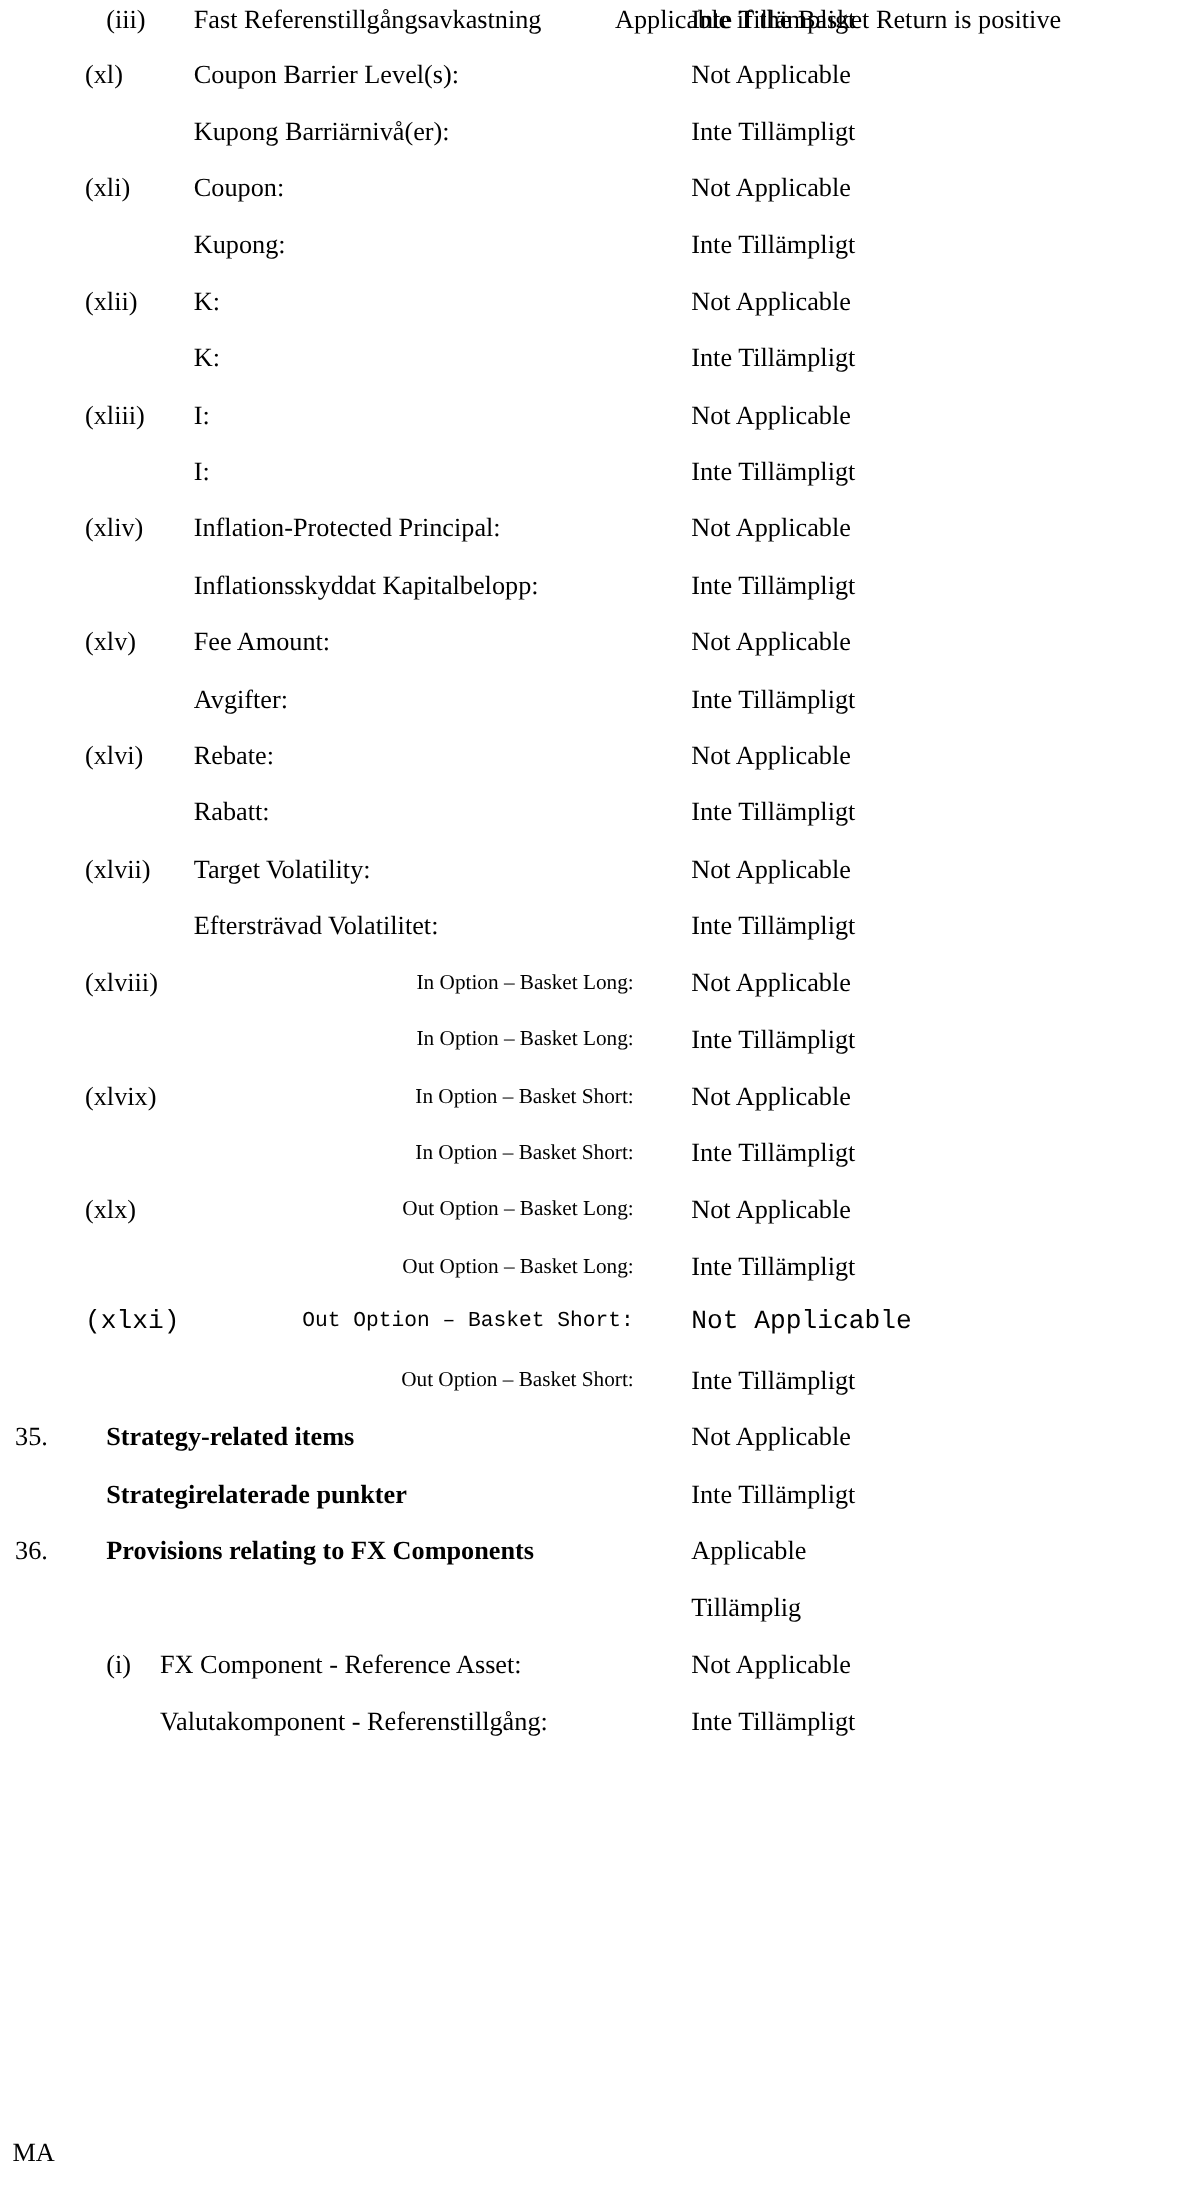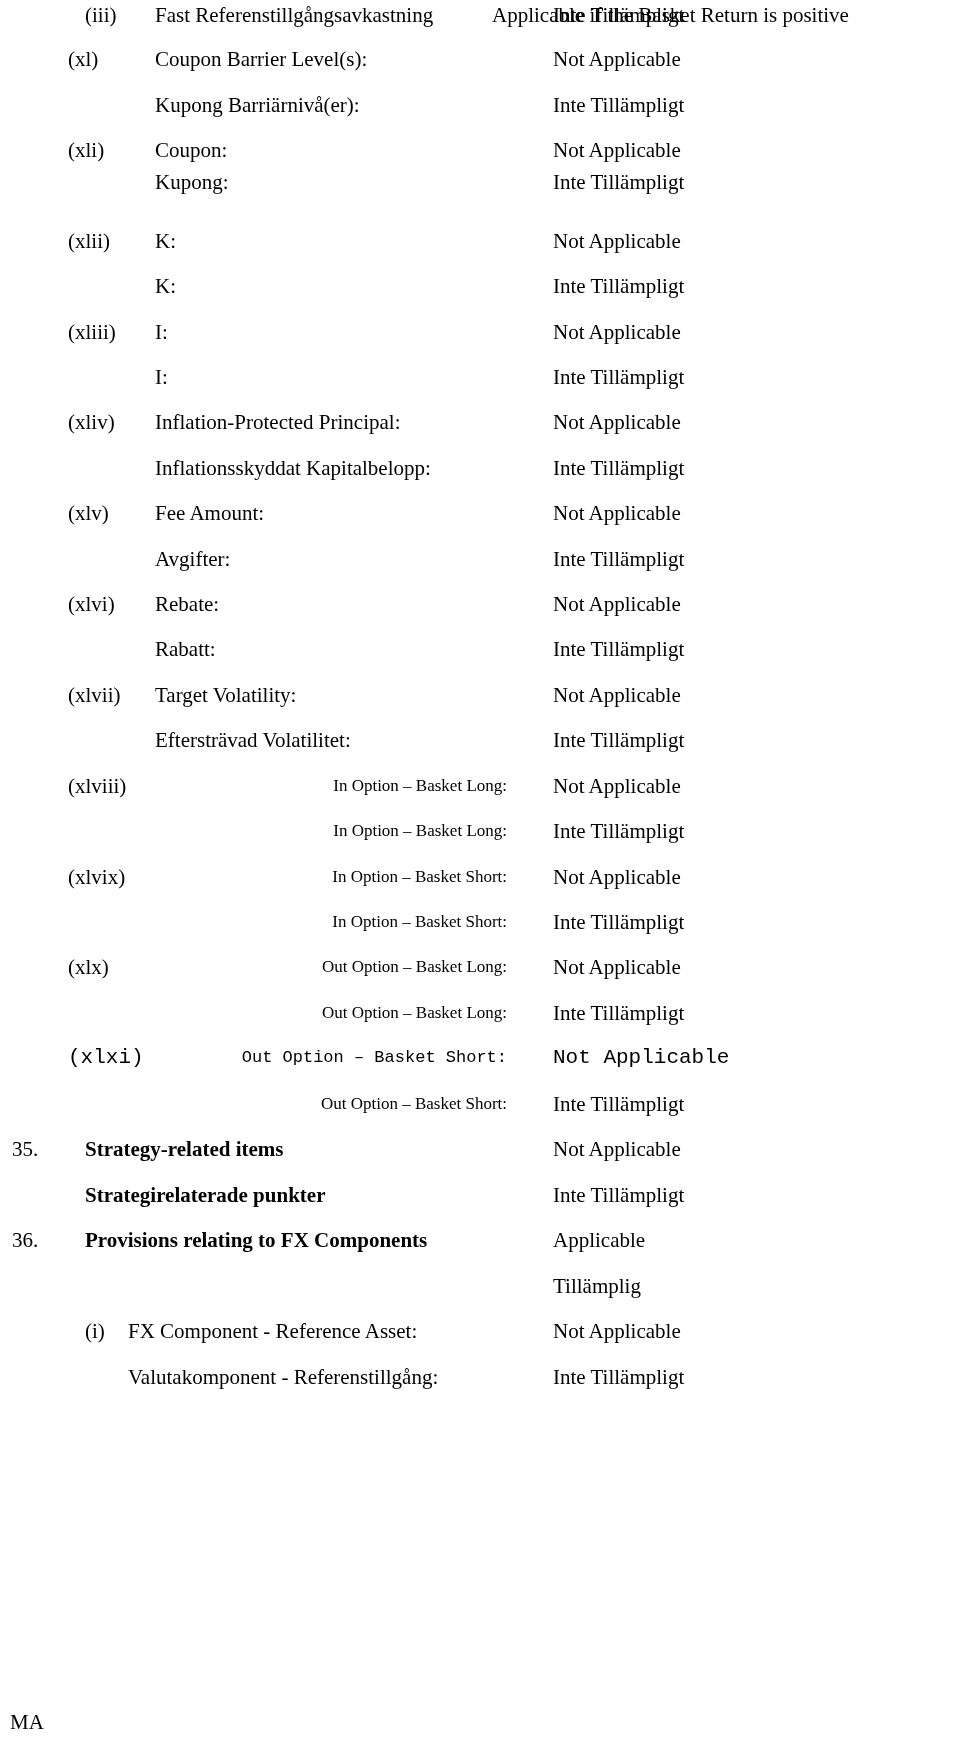--- a/index.html
+++ b/index.html
@@ -187,21 +187,21 @@
       </div>
       <div class="row" style="top: 90px;">
         <span class="label">Kupong Barriärnivå(er):</span>
         <span class="value">Inte Tillämpligt</span>
       </div>
       <div class="row" style="top: 135px;">
         <span class="rn">(xli)</span>
         <span class="label">Coupon:</span>
         <span class="value">Not Applicable</span>
       </div>
-      <div class="row" style="top: 167px;">
+      <div class="row" style="top: 180px;">
         <span class="label">Kupong:</span>
         <span class="value">Inte Tillämpligt</span>
       </div>
       <div class="row" style="top: 226px;">
         <span class="rn">(xlii)</span>
         <span class="label">K:</span>
         <span class="value">Not Applicable</span>
       </div>
       <div class="row" style="top: 271px;">
         <span class="label">K:</span>

